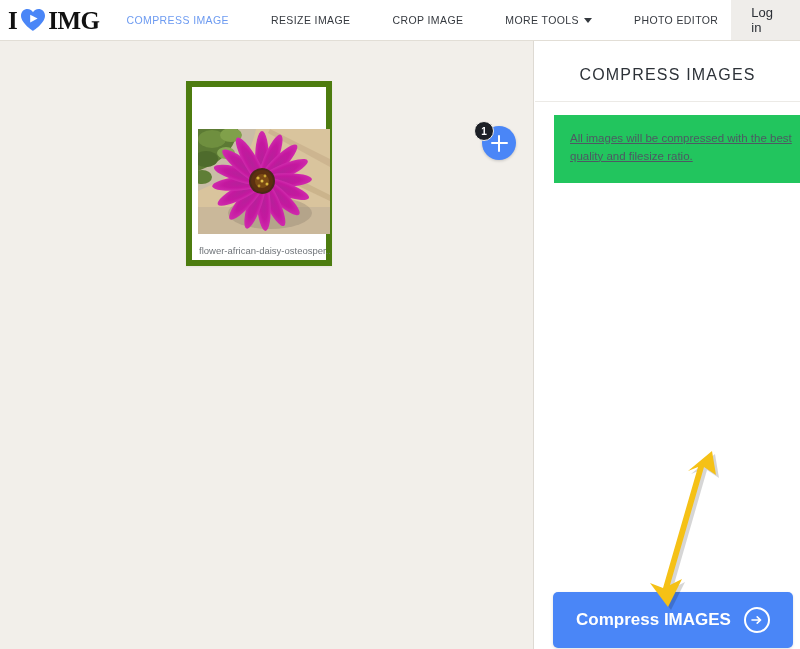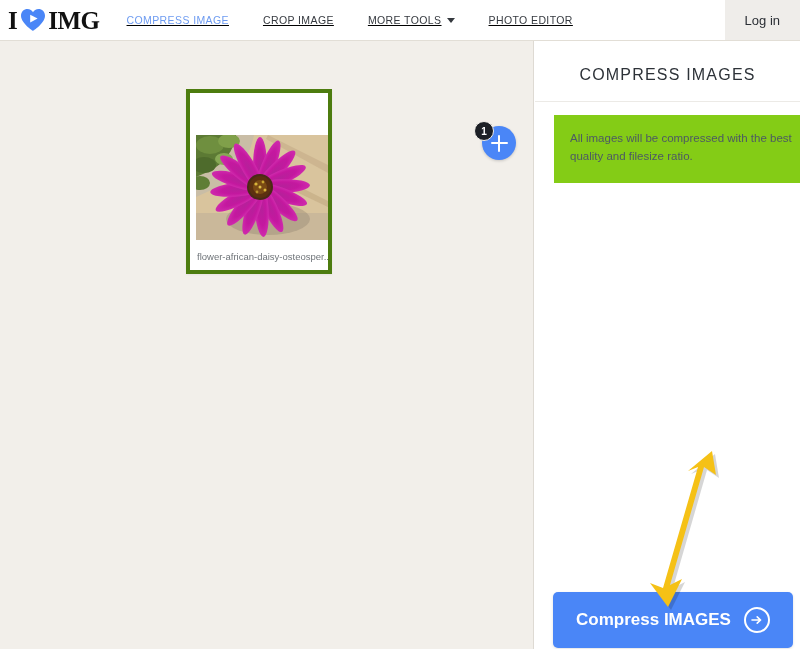--- a/index.html
+++ b/index.html
@@ -23,21 +23,21 @@
   .logo {
     display: flex; align-items: center;
     padding-left: 8px; padding-right: 14px;
     font-size: 25px; font-weight: bold; color: #111111;
     letter-spacing: -0.5px; line-height: 1;
     font-family: "Liberation Serif", serif;
   }
   .logo .heart { position: relative; width: 26px; height: 24px; margin: 0 2px 0 3px; }
   .logo .heart svg { position: absolute; top: 0; left: 0; }
 
-  .nav { display: flex; align-items: center; gap: 8px; flex: 1; text-decoration: underline; }
+  .nav { display: flex; align-items: center; gap: 16px; flex: 1; }
   .nav-item {
     font-size: 10.5px; letter-spacing: 0.4px;
     color: #35393f; padding: 0 13px;
     white-space: nowrap; cursor: pointer;
     display: flex; align-items: center; height: 100%;
   }
   .nav-item.active { color: #6d9bf1; }
   .caret {
     display: inline-block; margin-left: 5px;
     width: 0; height: 0;
@@ -56,24 +56,24 @@
   
   .workspace {
     position: absolute; top: 41px; left: 0;
     width: 534px; height: 608px;
     background: #f2efea;
     border-right: 1px solid #dedad3;
     box-sizing: border-box;
   }
 
   .thumb-card {
-    position: absolute; left: 186px; top: 48px;
+    position: absolute; left: 186px; top: 40px;
     width: 146px; height: 185px;
     background: #ffffff;
-    border: 4px solid #4d7c0f;
+    border: 6px solid #4d7c0f;
     box-shadow: 0 1px 2px rgba(0,0,0,0.05);
     box-sizing: border-box;
   }
   .thumb-img {
     position: absolute; left: 6px; top: 42px;
     width: 132px; height: 105px;
     overflow: hidden;
     background: #cbb89a;
   }
   .thumb-name {
@@ -112,25 +112,26 @@
   .sidebar-title {
     height: 53px; line-height: 53px;
     text-align: center;
     font-size: 16px; letter-spacing: 1.2px;
     color: #2d3238;
     border-bottom: 1px solid #eceae6;
   }
   .info-box {
     margin: 13px 0 0 19px;
     width: 246px;
-    background: #84cc16;
+    background: #22c55e;
     padding: 15px 8px 17px 16px;
     box-sizing: border-box;
     font-size: 11.5px; line-height: 1.55;
     color: #4d5a63;
+    text-decoration: underline;
   }
 
   .compress-btn {
     position: absolute; left: 18px; top: 544px;
     width: 240px; height: 56px;
     background: #4a86f7; color: #ffffff;
     border-radius: 5px; cursor: pointer;
     display: flex; align-items: center; justify-content: center;
     gap: 13px;
     font-size: 17px; font-weight: bold;
@@ -159,20 +160,23 @@
           <path d="M13 23 C13 23 1 15.2 1 7.8 C1 3.6 4.1 1 7.4 1 C10 1 12.1 2.5 13 4.3 C13.9 2.5 16 1 18.6 1 C21.9 1 25 3.6 25 7.8 C25 15.2 13 23 13 23 Z" fill="#4a86f7"></path>
           <path d="M10.2 6.8 L17.6 10.6 L10.2 14.4 Z" fill="#ffffff"></path>
         </svg>
       </span>
       <span>IMG</span>
     </div>
 
     <div class="nav">
       <div class="nav-item active">
         <span>COMPRESS IMAGE</span>
+      </div>
+      <div class="nav-item">
+        <span>RESIZE IMAGE</span>
       </div>
       <div class="nav-item">
         <span>CROP IMAGE</span>
       </div>
       <div class="nav-item">
         <span>MORE TOOLS</span>
         <span class="caret"></span>
       </div>
       <div class="nav-item">
         <span>PHOTO EDITOR</span>

